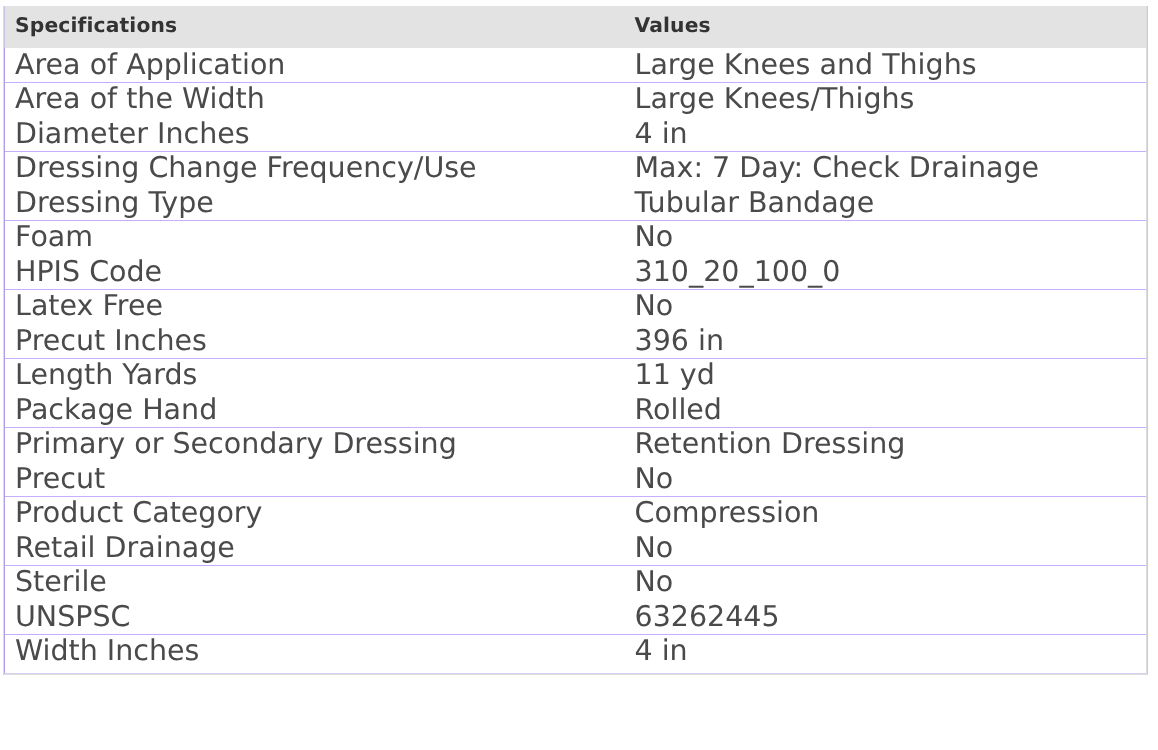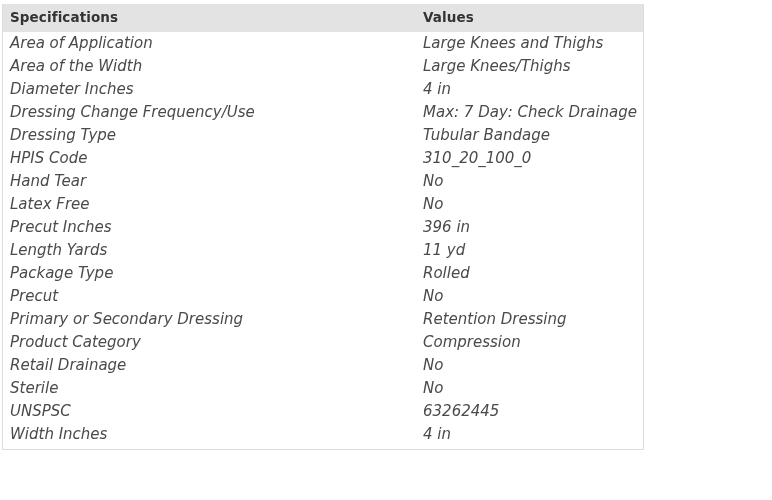--- a/index.html
+++ b/index.html
@@ -12,21 +12,21 @@
     width: 772px;
     height: 500px;
     overflow: hidden;
     font-family: "DejaVu Sans", "Liberation Sans", sans-serif;
     -webkit-font-smoothing: antialiased;
   }
   .spec-wrap {
     position: absolute;
     left: 2px;
     top: 4px;
-    width: 642px;
+    width: 763px;
     box-sizing: border-box;
     border: 1px solid #dcdcdc;
     border-top: none;
     background: #8b5cf6;
   }
   table.spec-table {
     width: 100%;
     border-collapse: collapse;
     table-layout: fixed;
     font-size: 13.5px;
@@ -43,29 +43,28 @@
     color: #333333;
     font-size: 13.5px;
     padding: 5px 0 6px 7px;
     line-height: 17px;
     border: none;
     white-space: nowrap;
     letter-spacing: 0.1px;
   }
   tbody td {
     color: #4a4a4a;
-    font-size: 15px;
+    font-size: 19px;
     line-height: 17px;
     padding: 3px 0 3px 7px;
     border: none;
     vertical-align: top;
     white-space: nowrap;
     overflow: hidden;
     text-overflow: ellipsis;
-    font-style: italic;
   }
   tbody tr { background: #ffffff; }
   tbody tr:last-child td { padding-bottom: 6px; }
 </style>
 </head>
 <body>
 
 <div class="spec-wrap">
   <table class="spec-table">
     <colgroup>
@@ -93,50 +92,50 @@
         </tr>
         <tr>
           <td class="cell-spec">Dressing Change Frequency/Use</td>
           <td class="cell-val">Max: 7 Day: Check Drainage</td>
         </tr>
         <tr>
           <td class="cell-spec">Dressing Type</td>
           <td class="cell-val">Tubular Bandage</td>
         </tr>
         <tr>
+          <td class="cell-spec">Foam</td>
+          <td class="cell-val">No</td>
+        </tr>
+        <tr>
           <td class="cell-spec">HPIS Code</td>
           <td class="cell-val">310_20_100_0</td>
-        </tr>
-        <tr>
-          <td class="cell-spec">Hand Tear</td>
-          <td class="cell-val">No</td>
         </tr>
         <tr>
           <td class="cell-spec">Latex Free</td>
           <td class="cell-val">No</td>
         </tr>
         <tr>
           <td class="cell-spec">Precut Inches</td>
           <td class="cell-val">396 in</td>
         </tr>
         <tr>
           <td class="cell-spec">Length Yards</td>
           <td class="cell-val">11 yd</td>
         </tr>
         <tr>
-          <td class="cell-spec">Package Type</td>
+          <td class="cell-spec">Package Hand</td>
           <td class="cell-val">Rolled</td>
+        </tr>
+        <tr>
+          <td class="cell-spec">Primary or Secondary Dressing</td>
+          <td class="cell-val">Retention Dressing</td>
         </tr>
         <tr>
           <td class="cell-spec">Precut</td>
           <td class="cell-val">No</td>
-        </tr>
-        <tr>
-          <td class="cell-spec">Primary or Secondary Dressing</td>
-          <td class="cell-val">Retention Dressing</td>
         </tr>
         <tr>
           <td class="cell-spec">Product Category</td>
           <td class="cell-val">Compression</td>
         </tr>
         <tr>
           <td class="cell-spec">Retail Drainage</td>
           <td class="cell-val">No</td>
         </tr>
         <tr>

